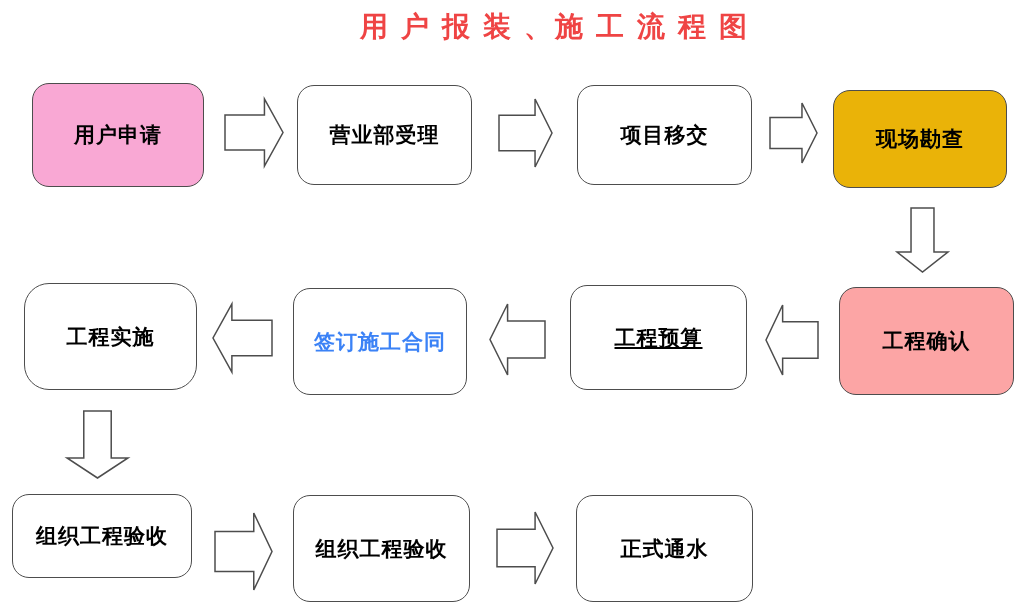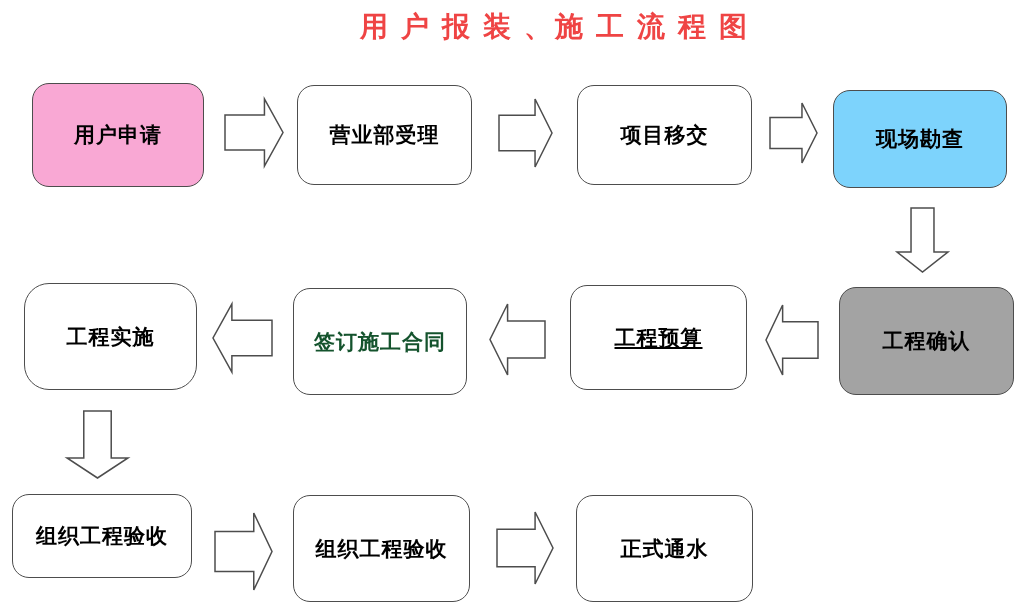--- a/index.html
+++ b/index.html
@@ -49,31 +49,31 @@
   <div id="diagram">
       <div class="node" style="left: 32px; top: 83px; width: 172px; height: 104px; border-color: rgb(77, 77, 77); background: #f9a8d4;">
         <span class="label" style="color: rgb(0, 0, 0);">用户申请</span>
       </div>
       <div class="node" style="left: 297px; top: 85px; width: 175px; height: 100px; border-color: rgb(77, 77, 77); background: rgb(255, 255, 255);">
         <span class="label" style="color: rgb(0, 0, 0);">营业部受理</span>
       </div>
       <div class="node" style="left: 577px; top: 85px; width: 175px; height: 100px; border-color: rgb(77, 77, 77); background: rgb(255, 255, 255);">
         <span class="label" style="color: rgb(0, 0, 0);">项目移交</span>
       </div>
-      <div class="node" style="left: 833px; top: 90px; width: 174px; height: 98px; border-color: rgb(77, 77, 77); background: #7dd3fc;">
+      <div class="node" style="left: 833px; top: 90px; width: 174px; height: 98px; border-color: rgb(77, 77, 77); background: #eab308;">
         <span class="label" style="color: rgb(0, 0, 0);">现场勘查</span>
       </div>
-      <div class="node" style="left: 839px; top: 287px; width: 175px; height: 108px; border-color: rgb(77, 77, 77); background: #a3a3a3; align-items: center;">
+      <div class="node" style="left: 839px; top: 287px; width: 175px; height: 108px; border-color: rgb(77, 77, 77); background: #fca5a5; align-items: center;">
         <span class="label" style="color: rgb(0, 0, 0);">工程确认</span>
       </div>
       <div class="node" style="left: 570px; top: 285px; width: 177px; height: 105px; border-color: rgb(77, 77, 77); background: rgb(255, 255, 255);">
         <span class="label" style="color: rgb(0, 0, 0); text-decoration: underline;">工程预算</span>
       </div>
       <div class="node" style="left: 293px; top: 288px; width: 174px; height: 107px; border-color: rgb(77, 77, 77); background: rgb(255, 255, 255);">
-        <span class="label" style="color: #14532d;">签订施工合同</span>
+        <span class="label" style="color: #3b82f6;">签订施工合同</span>
       </div>
       <div class="node" style="left: 24px; top: 283px; width: 173px; height: 107px; border-color: rgb(77, 77, 77); background: rgb(255, 255, 255); border-radius: 25px;">
         <span class="label" style="color: rgb(0, 0, 0);">工程实施</span>
       </div>
       <div class="node" style="left: 12px; top: 494px; width: 180px; height: 84px; border-color: rgb(77, 77, 77); background: rgb(255, 255, 255);">
         <span class="label" style="color: rgb(0, 0, 0);">组织工程验收</span>
       </div>
       <div class="node" style="left: 293px; top: 495px; width: 177px; height: 107px; border-color: rgb(77, 77, 77); background: rgb(255, 255, 255);">
         <span class="label" style="color: rgb(0, 0, 0);">组织工程验收</span>
       </div>

